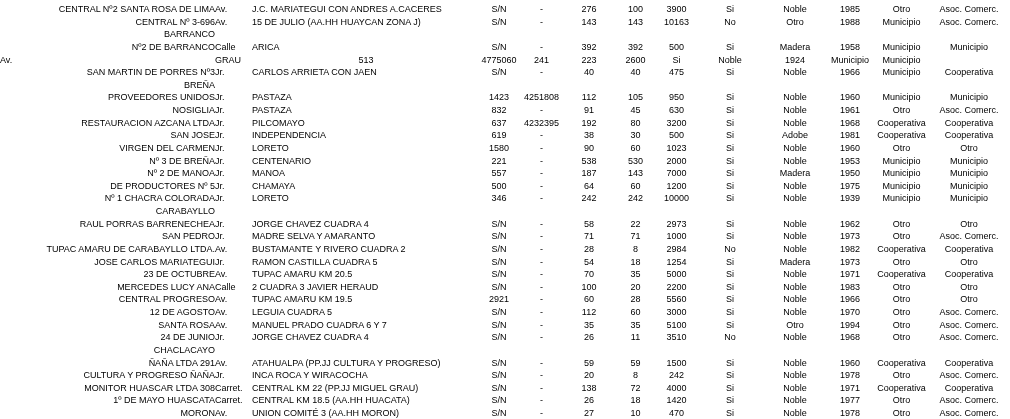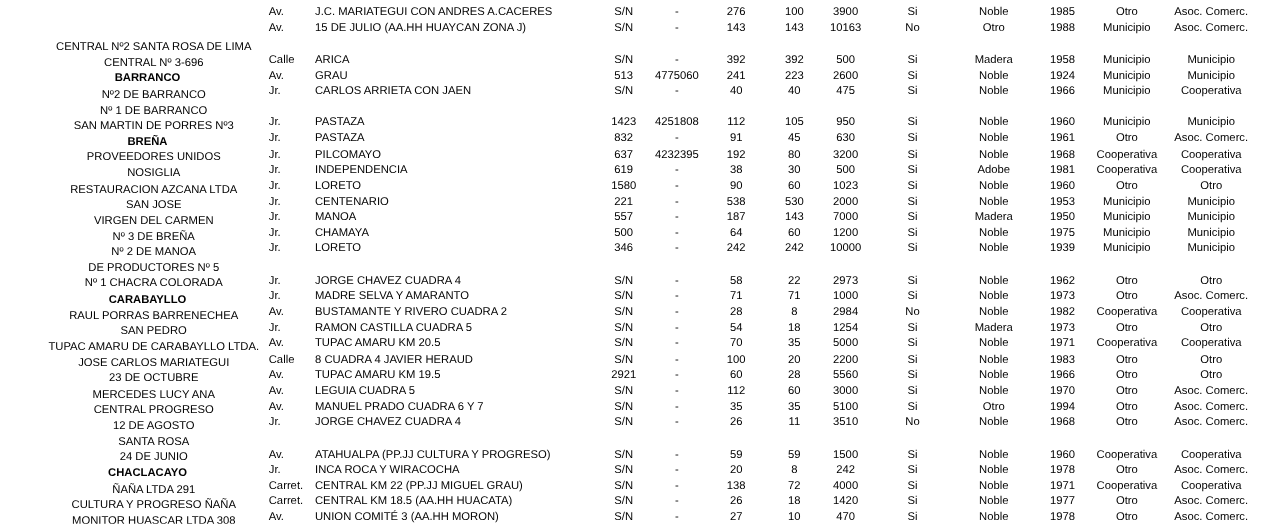--- a/index.html
+++ b/index.html
@@ -13,22 +13,22 @@
     position:relative;width:1010px;height:419px;
     padding-top:3px;box-sizing:border-box;background:#fff;
   }
   .row{
     display:grid;
     grid-template-columns:215px 37px 228px 38px 47px 48px 45px 37px 70px 60px 50px 53px 82px;
     height:12.63px;line-height:12.63px;
     white-space:nowrap;
   }
   .c{overflow:visible;white-space:nowrap;}
-  .c1{padding-left:31px;text-align:center;margin-top:28px;}
-  .row.district .c1{padding-left:21px;font-weight:bold;}
+  .c1{padding-left:31px;text-align:right;}
+  .row.district .c1{padding-left:21px;}
   .c2,.c3{text-align:left;}
   .c4,.c5,.c6,.c7,.c8,.c9,.c10,.c11,.c12,.c13{text-align:center;}
 </style>
 </head>
 <body>
 
 <div class="sheet">
     <div class="row market">
     <span class="c c1">CENTRAL Nº2 SANTA ROSA DE LIMA</span>
     <span class="c c2">Av.</span>
@@ -83,21 +83,20 @@
     <span class="c c6">392</span>
     <span class="c c7">392</span>
     <span class="c c8">500</span>
     <span class="c c9">Si</span>
     <span class="c c10">Madera</span>
     <span class="c c11">1958</span>
     <span class="c c12">Municipio</span>
     <span class="c c13">Municipio</span>
   </div>
     <div class="row market">
-    <span class="c c1">Nº 1 DE BARRANCO</span>
     <span class="c c2">Av.</span>
     <span class="c c3">GRAU</span>
     <span class="c c4">513</span>
     <span class="c c5">4775060</span>
     <span class="c c6">241</span>
     <span class="c c7">223</span>
     <span class="c c8">2600</span>
     <span class="c c9">Si</span>
     <span class="c c10">Noble</span>
     <span class="c c11">1924</span>
@@ -355,21 +354,21 @@
     <span class="c c8">5000</span>
     <span class="c c9">Si</span>
     <span class="c c10">Noble</span>
     <span class="c c11">1971</span>
     <span class="c c12">Cooperativa</span>
     <span class="c c13">Cooperativa</span>
   </div>
     <div class="row market">
     <span class="c c1">MERCEDES LUCY ANA</span>
     <span class="c c2">Calle</span>
-    <span class="c c3">8 CUADRA 4 JAVIER HERAUD</span>
+    <span class="c c3">2 CUADRA 3 JAVIER HERAUD</span>
     <span class="c c4">S/N</span>
     <span class="c c5">-</span>
     <span class="c c6">100</span>
     <span class="c c7">20</span>
     <span class="c c8">2200</span>
     <span class="c c9">Si</span>
     <span class="c c10">Noble</span>
     <span class="c c11">1983</span>
     <span class="c c12">Otro</span>
     <span class="c c13">Otro</span>

